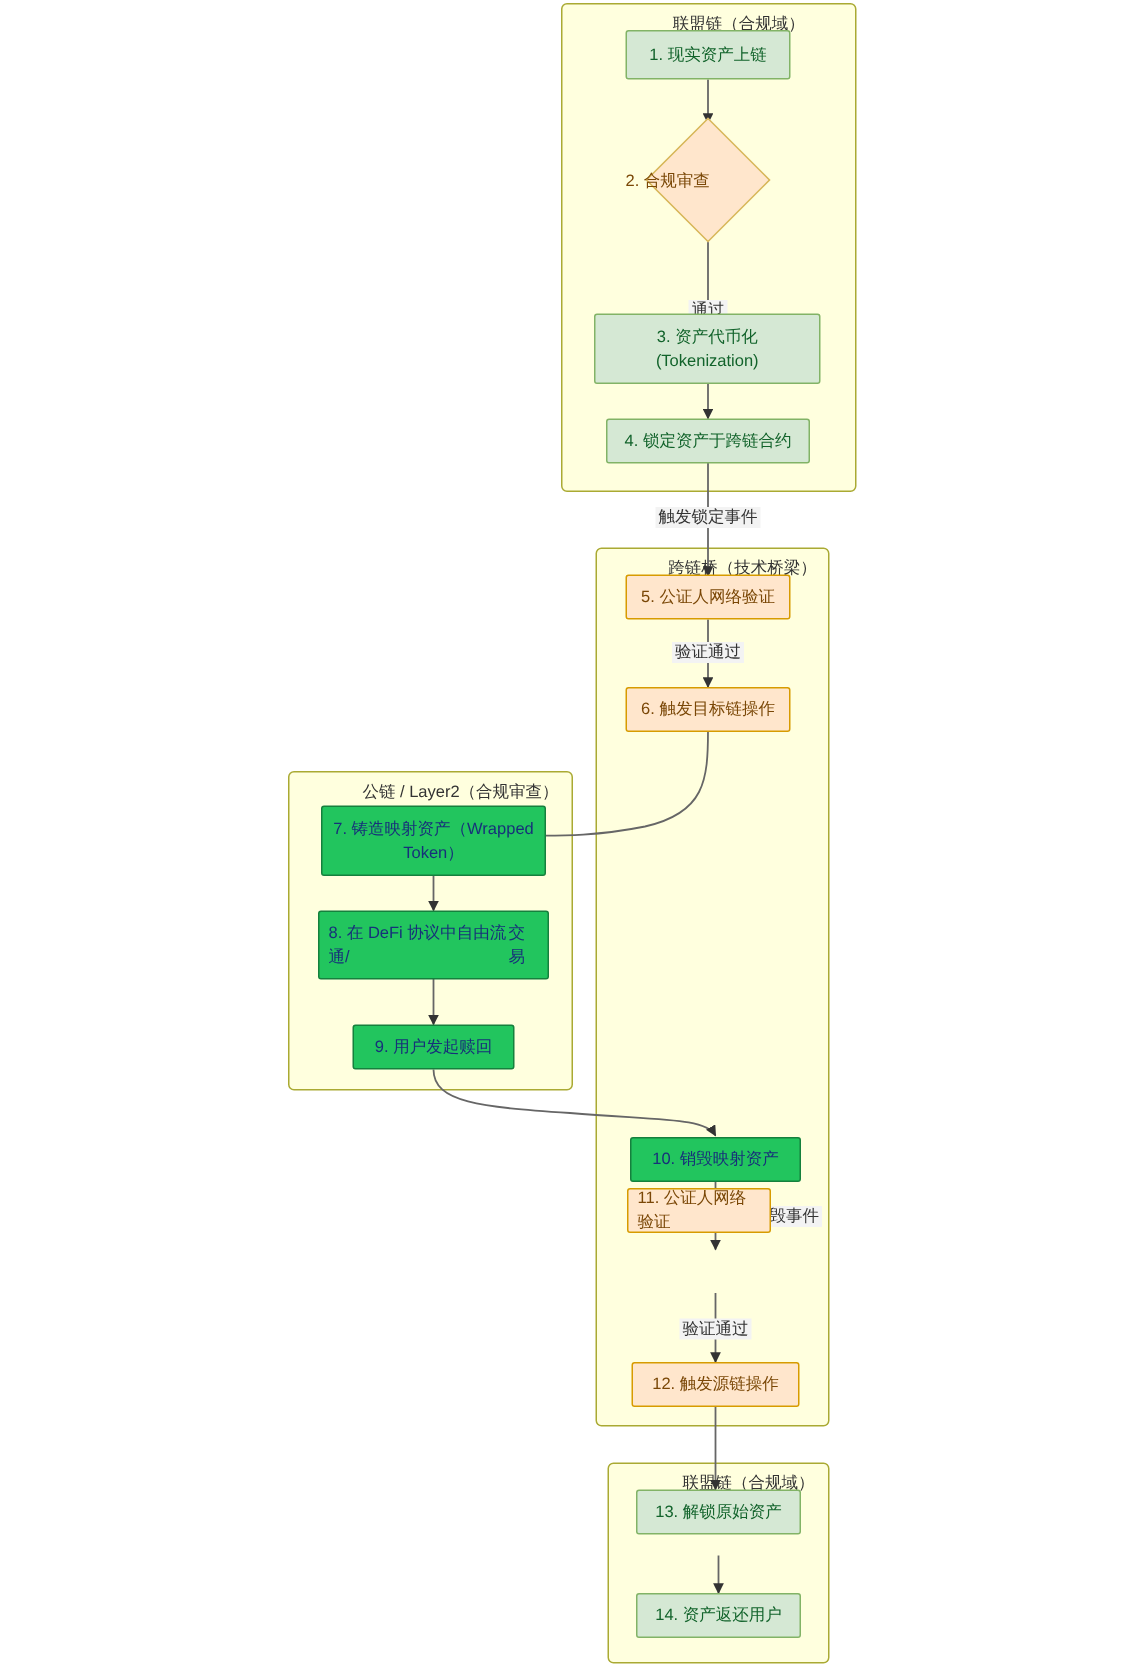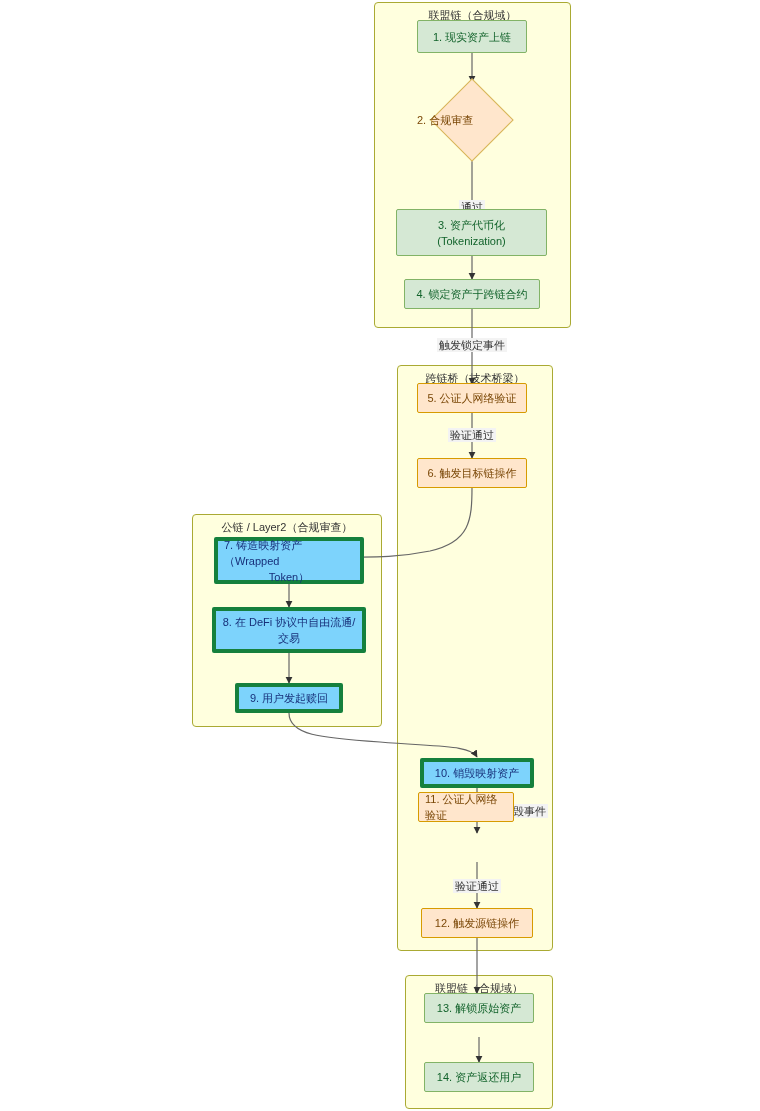--- a/index.html
+++ b/index.html
@@ -35,20 +35,21 @@
     box-sizing: border-box;
   }
   .cluster-label {
     position: absolute;
     left: 0;
     width: 100%;
     text-align: center;
     font-size: 11px;
     color: #333333;
     white-space: nowrap;
+    padding-left: 20px;
   }
   .node {
     position: absolute;
     box-sizing: border-box;
     display: flex;
     align-items: center;
     justify-content: center;
     text-align: left;
     font-size: 11px;
     line-height: 16px;
@@ -59,22 +60,22 @@
     background: #d5e8d4;
     border: 1px solid #82b366;
     color: #12632b;
   }
   .node-orange {
     background: #ffe6cc;
     border: 1px solid #d79b00;
     color: #7a4706;
   }
   .node-blue {
-    background: #7dd3fc;
-    border: 4px solid #15803d;
+    background: #22c55e;
+    border: 1px solid #15803d;
     color: #17307a;
   }
   .decision {
     position: absolute;
     box-sizing: border-box;
     display: flex;
     align-items: center;
     justify-content: flex-start;
   }
   .decision .dia {
@@ -186,21 +187,21 @@
 
   <div class="node node-orange" style="left:417px; top:383px; width:110px; height:30px;">5. 公证人网络验证</div>
 
   <div class="node node-orange" style="left:417px; top:458px; width:110px; height:30px;">6. 触发目标链操作</div>
 
   <div class="node node-blue" style="left:214px; top:537px; width:150px; height:47px; flex-direction:column;">
     <span>7. 铸造映射资产（Wrapped</span>
     <span>Token）</span>
   </div>
 
-  <div class="node node-blue" style="left:212px; top:607px; width:154px; height:46px; flex-direction:column;">
+  <div class="node node-blue" style="left:212px; top:607px; width:154px; height:46px; flex-direction:row;">
     <span>8. 在 DeFi 协议中自由流通/</span>
     <span>交易</span>
   </div>
 
   <div class="node node-blue" style="left:235px; top:683px; width:108px; height:30px;">9. 用户发起赎回</div>
 
   <div class="node node-blue" style="left:420px; top:758px; width:114px; height:30px;">10. 销毁映射资产</div>
 
   <div class="node node-orange" style="left:418px; top:792px; width:96px; height:30px;">11. 公证人网络验证</div>
 

